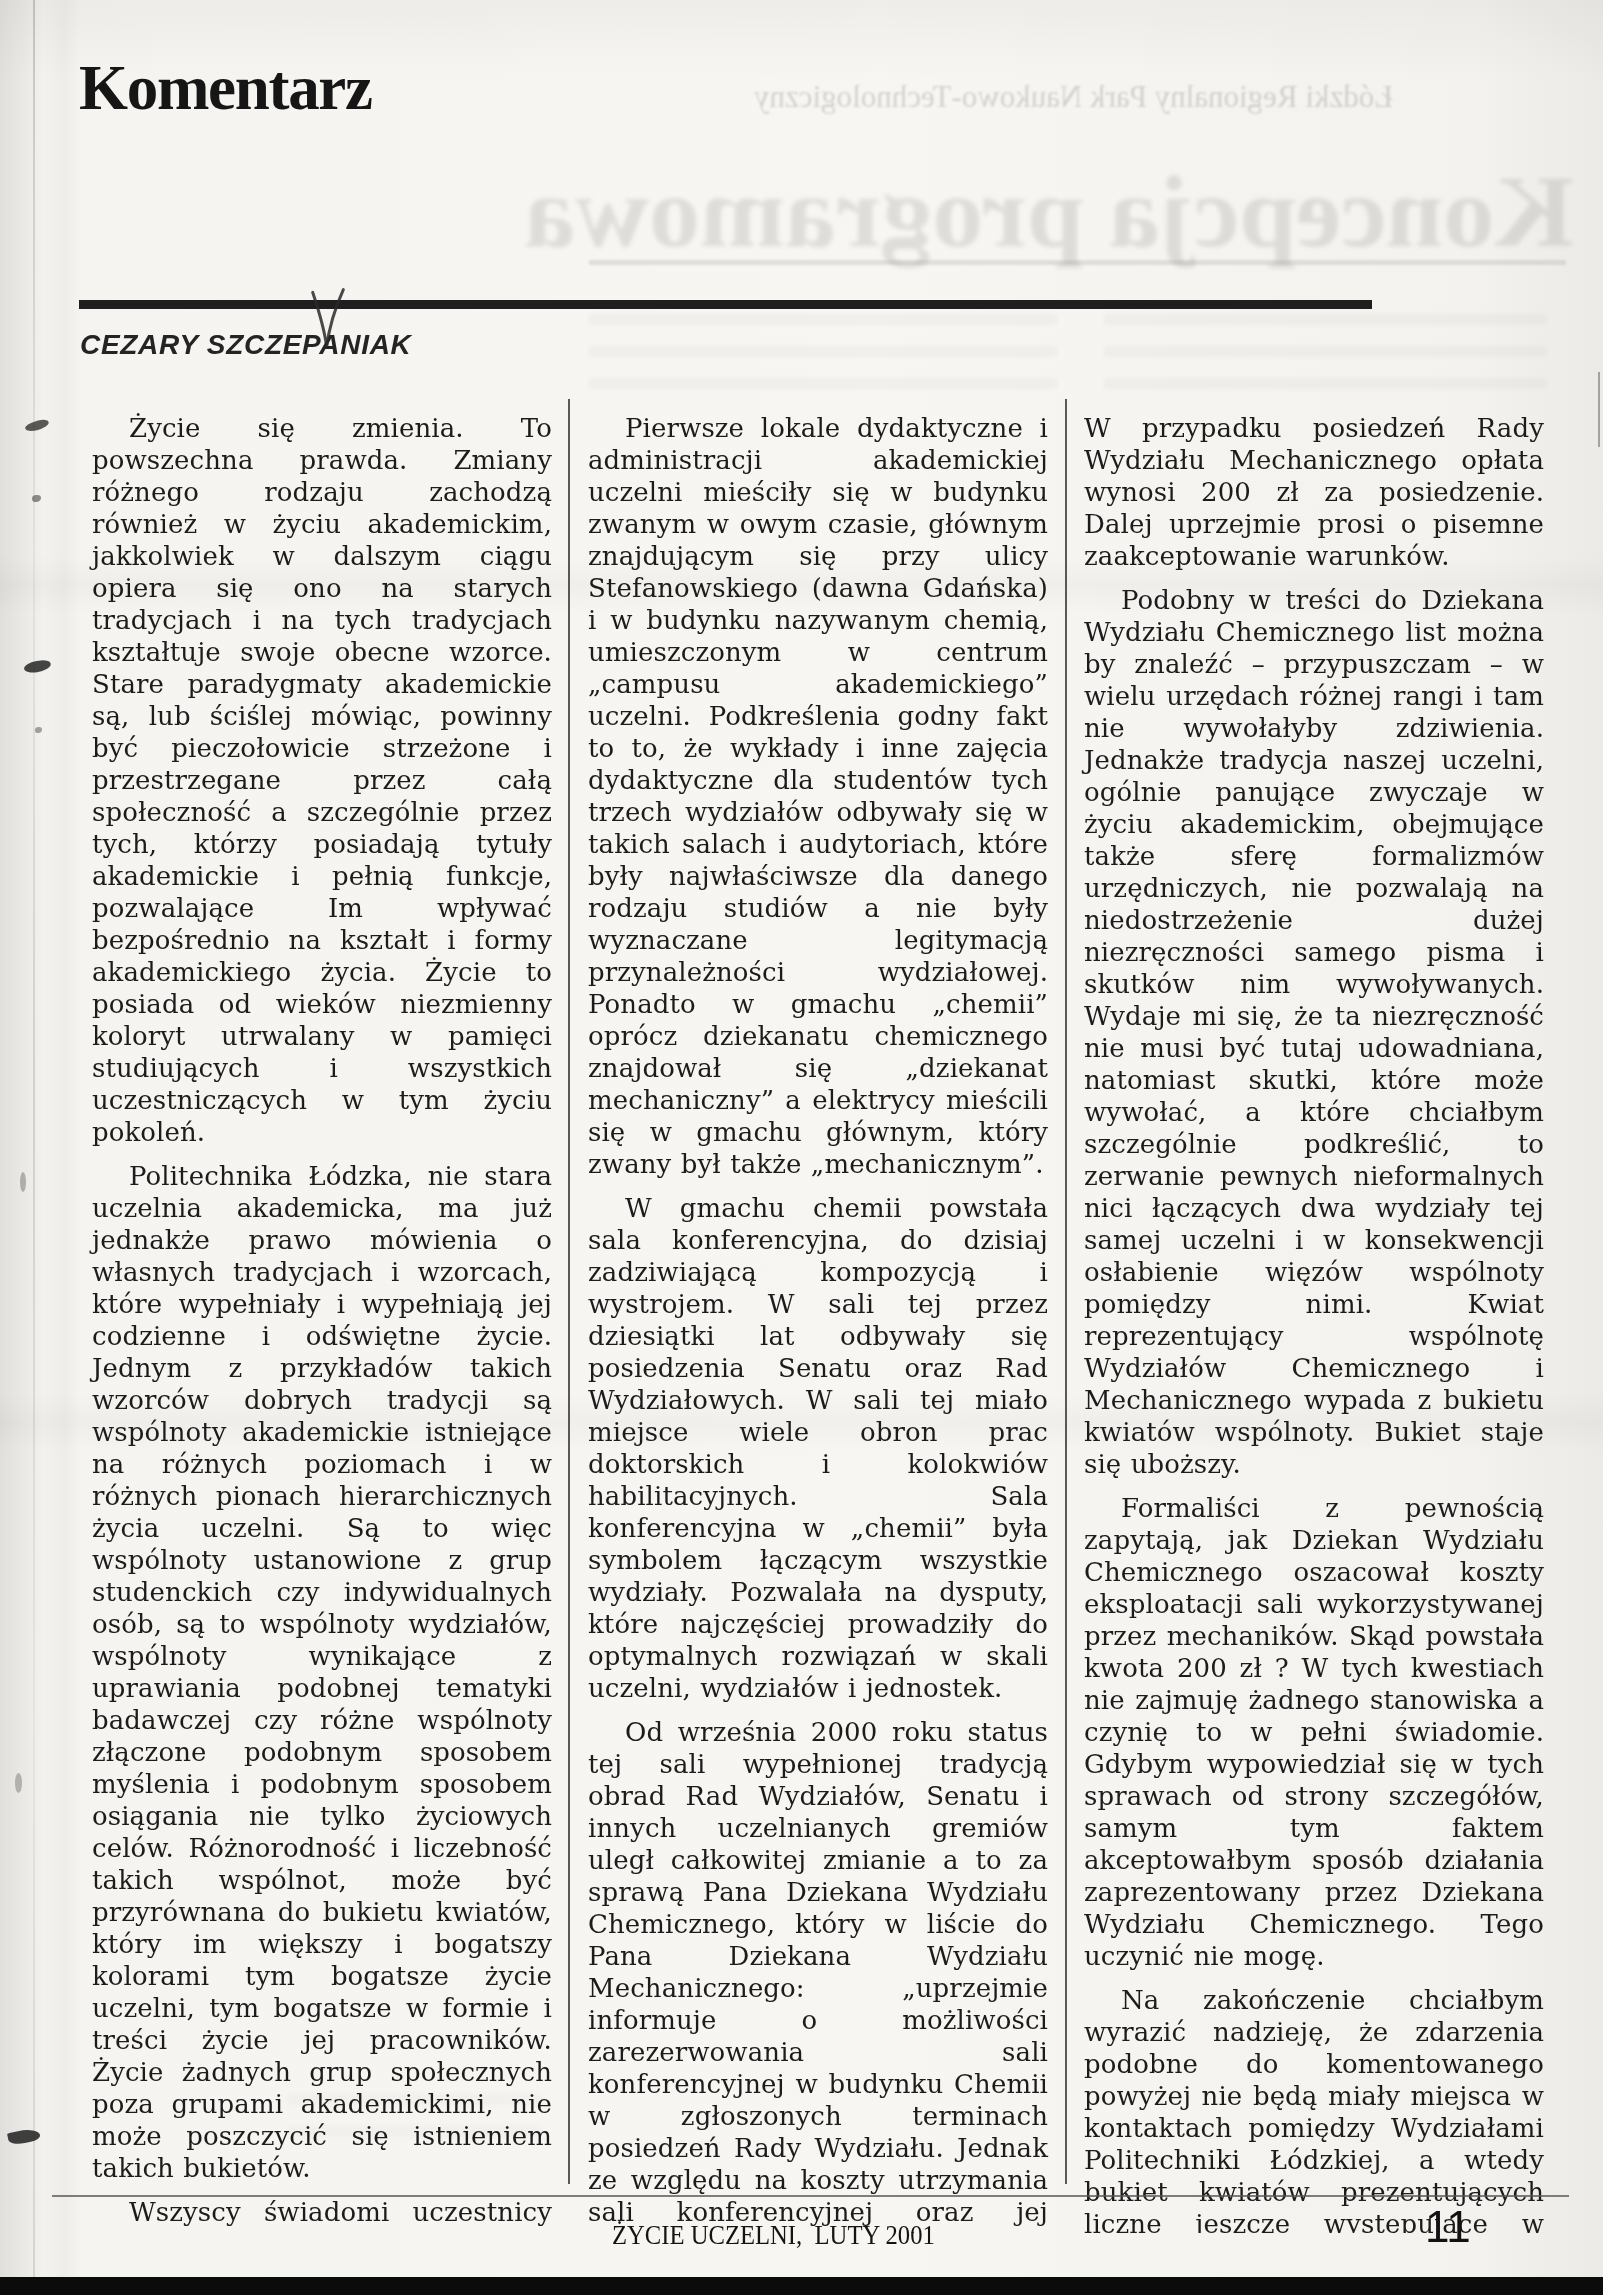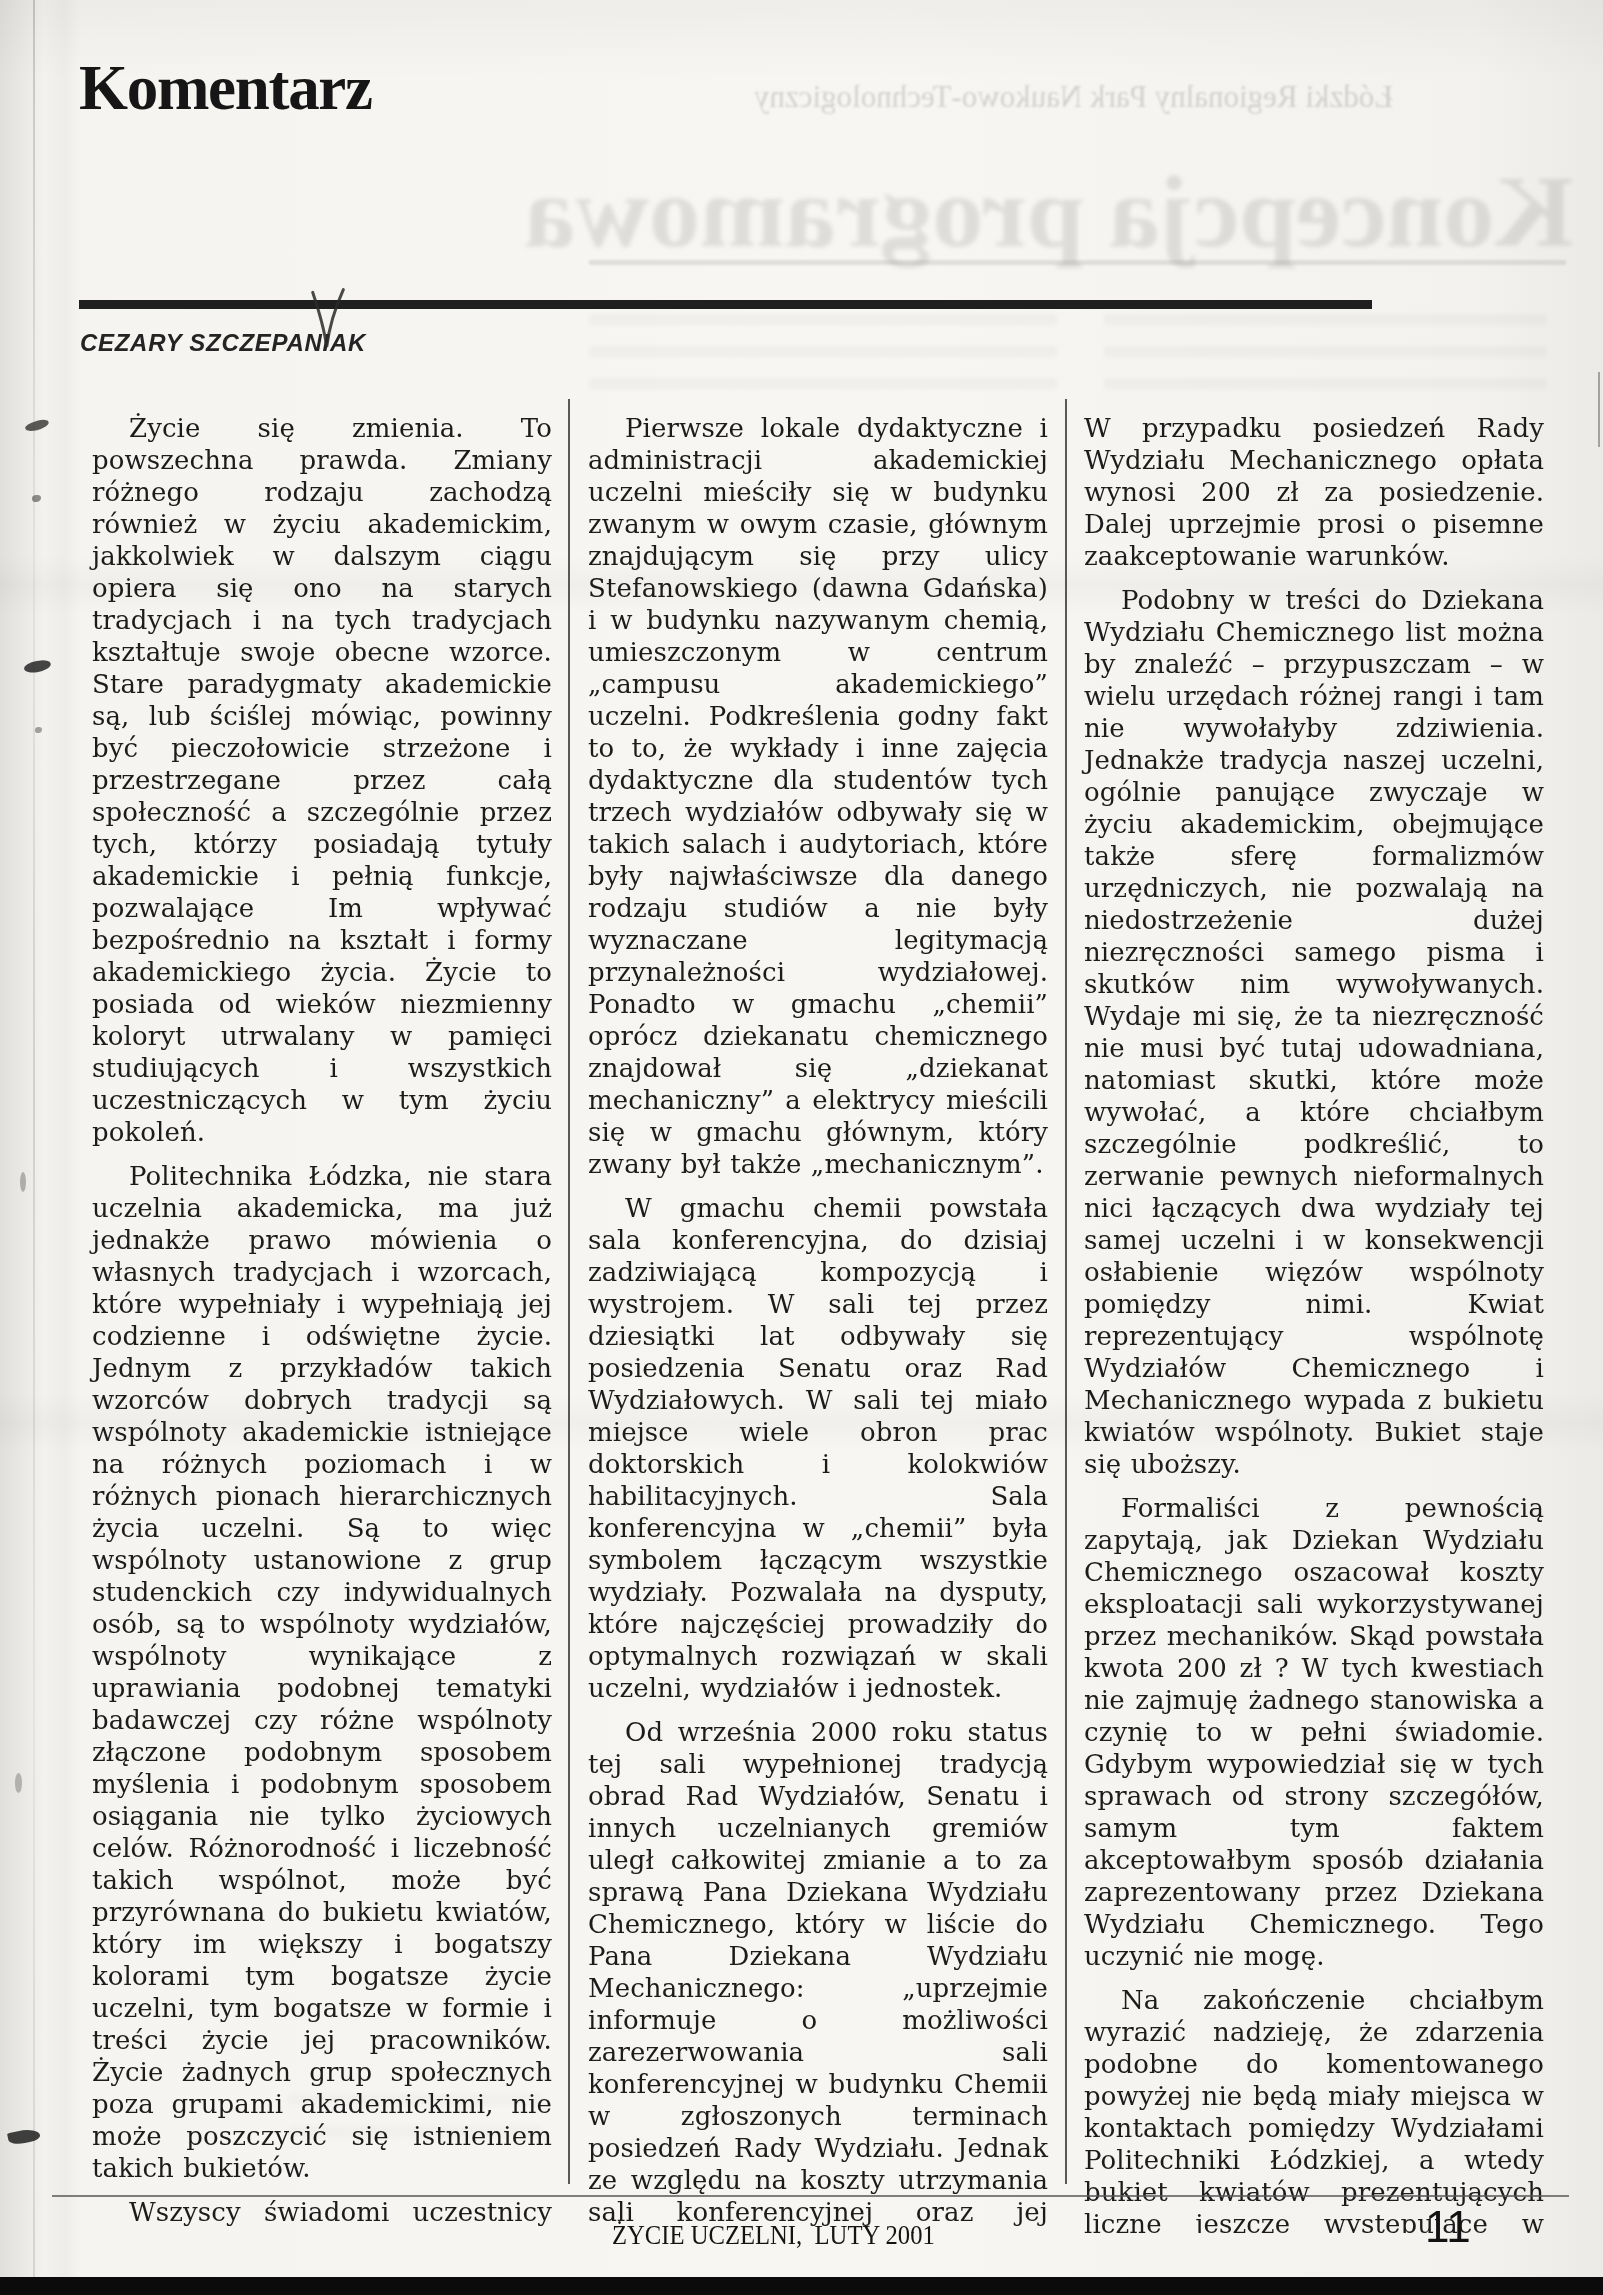--- a/index.html
+++ b/index.html
@@ -25,21 +25,21 @@
     filter:blur(2px);text-align:center;}
   .ghost-rule{position:absolute;top:260px;left:589px;width:977px;height:5.4px;background:#8f8f8f;
     opacity:.22;filter:blur(1.3px);}
   .bleed{position:absolute;opacity:.5;filter:blur(2px);pointer-events:none;
     background:repeating-linear-gradient(180deg, rgba(90,90,90,.09) 0 10.7px, rgba(0,0,0,0) 10.7px 32px);}
   
   #title{position:absolute;left:79px;top:31px;font-family:"Liberation Serif",serif;
     font-weight:700;font-size:63px;line-height:115px;letter-spacing:-1.3px;color:#161616;}
   #title-rule{position:absolute;left:79px;top:300px;width:1293px;height:8.7px;background:#1f1f1f;}
   #byline{position:absolute;left:80px;top:329px;font-family:"Liberation Sans",sans-serif;
-    font-style:italic;font-weight:bold;font-size:24px;letter-spacing:0.7px;color:#242424;text-align:center;}
+    font-style:italic;font-weight:bold;font-size:28px;letter-spacing:0.7px;color:#242424;text-align:center;}
   #signature{position:absolute;left:306px;top:284px;width:44px;height:70px;}
   
   #columns{position:absolute;left:80px;top:400px;width:1480px;height:1833px;
     display:flex;gap:12px;overflow:hidden;}
   .col{width:484px;text-align:justify;font-size:26px;line-height:32px;
     letter-spacing:0.1px;word-spacing:1px;color:#1c1c1c;hyphens:auto;}
   .para{margin:12px;text-indent:37px;}
   .para.noindent{text-indent:0;}
   .col-rule{position:absolute;top:399px;width:2px;height:1785px;background:#3d3d3d;opacity:.85;}
   #col-rule-1{left:568px;}

